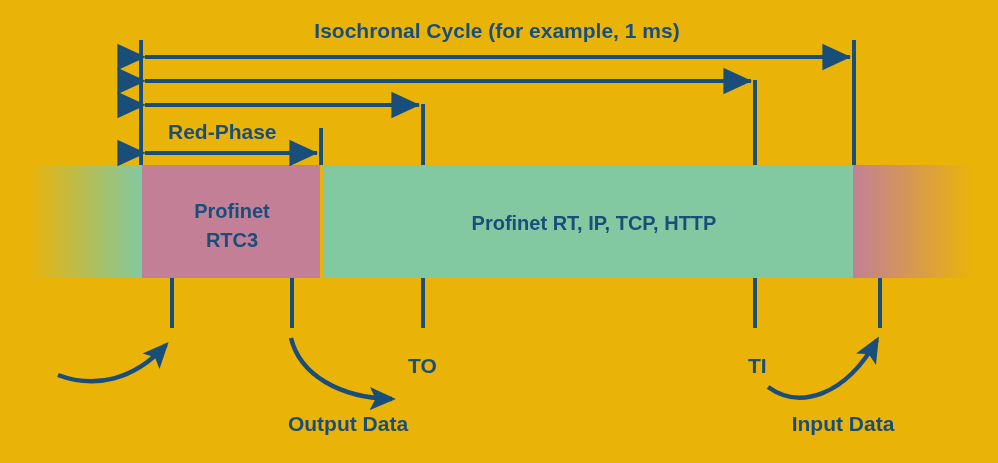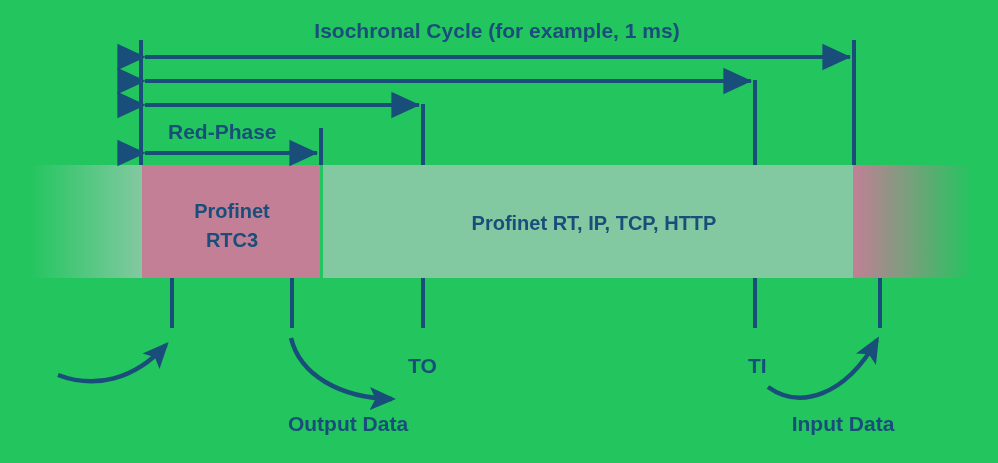--- a/index.html
+++ b/index.html
@@ -7,21 +7,21 @@
     padding: 0;
     background: #ffffff;
   }
   body {
     font-family: "Liberation Sans", sans-serif;
   }
   #diagram-root {
     position: relative;
     width: 998px;
     height: 463px;
-    background: #22c55e;
+    background: #eab308;
     overflow: hidden;
   }
   #diagram-svg {
     position: absolute;
     left: 0;
     top: 0;
     width: 998px;
     height: 463px;
   }
   .lbl {

